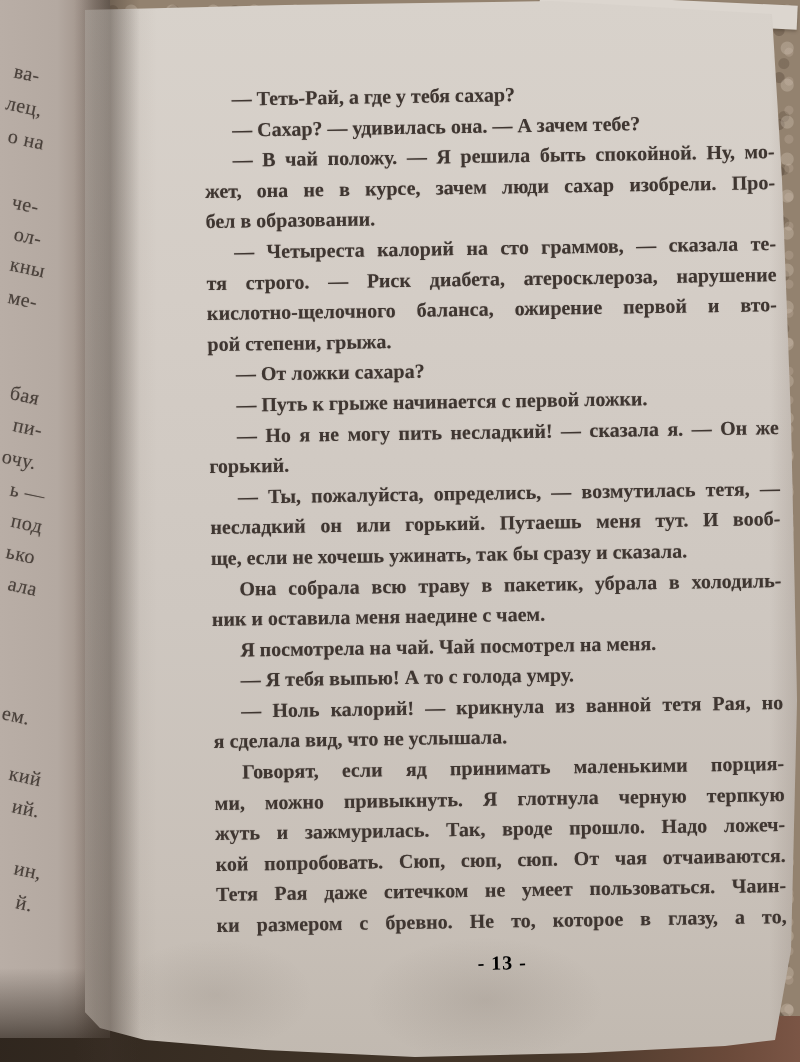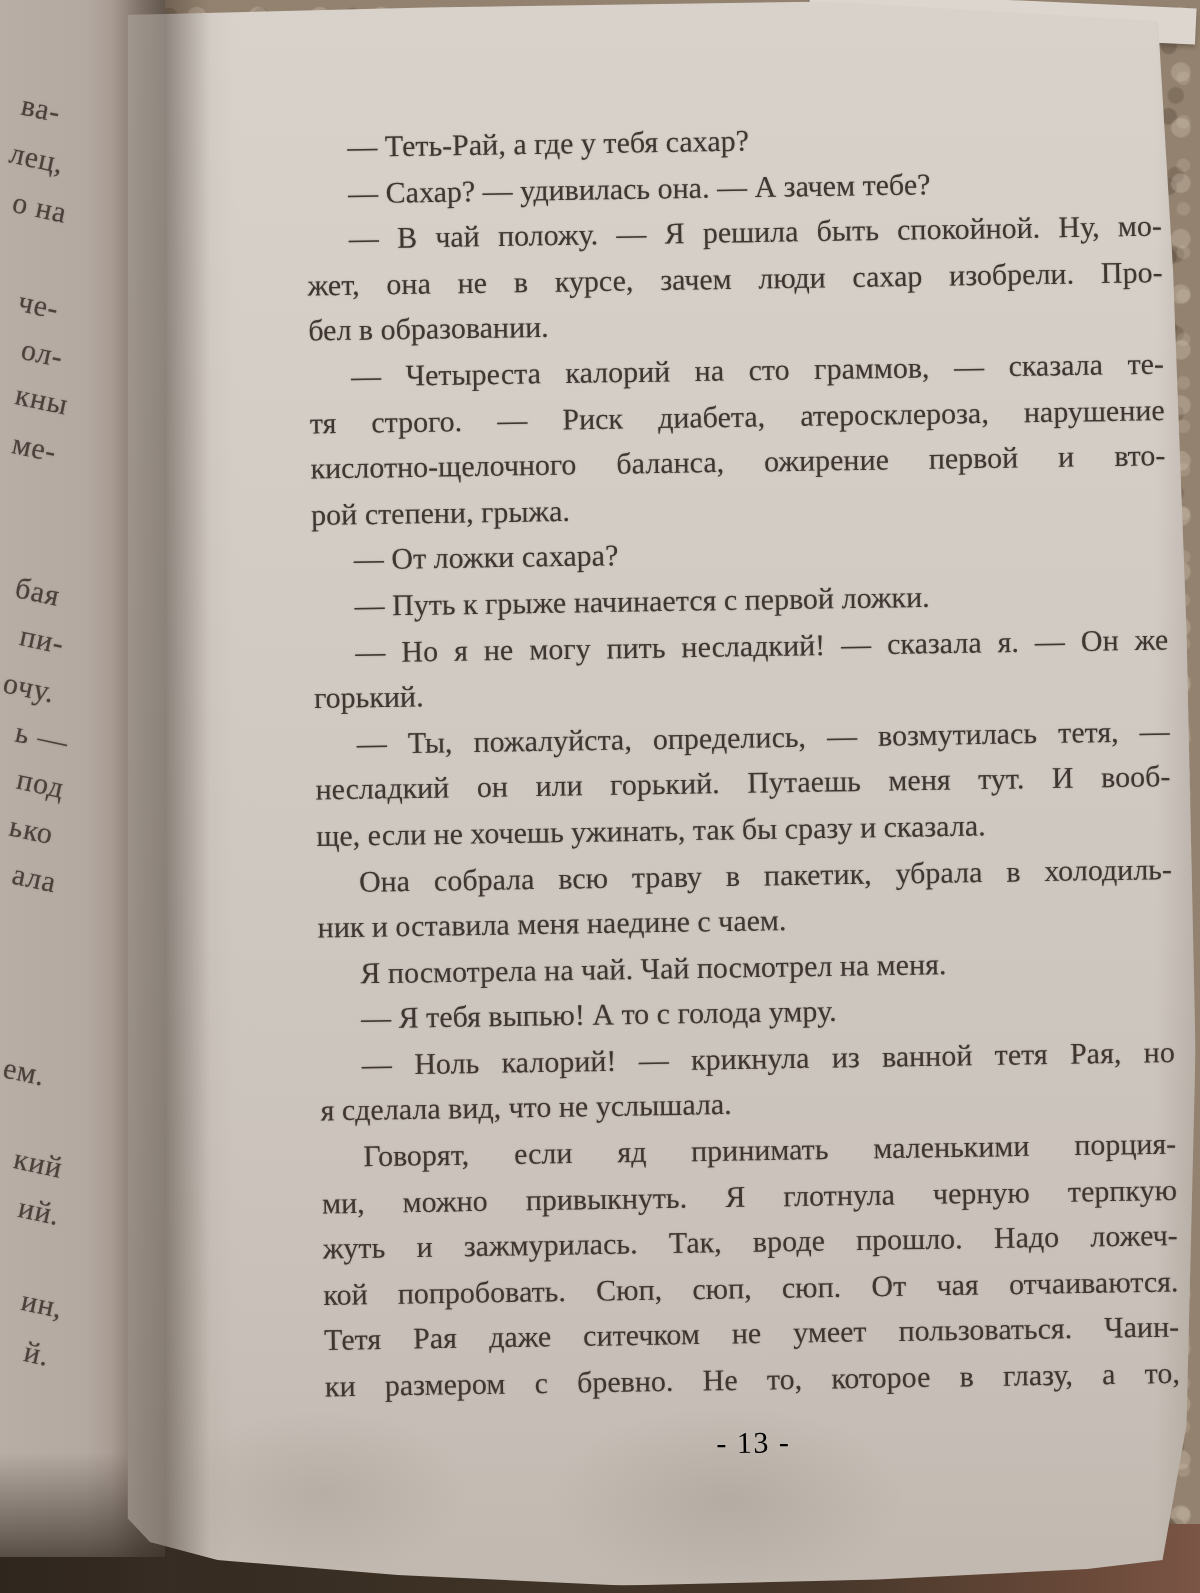--- a/index.html
+++ b/index.html
@@ -41,20 +41,21 @@
     background:
       radial-gradient(ellipse 170px 90px at 400px 1000px, rgba(70,58,48,.12), rgba(0,0,0,0) 70%),
       radial-gradient(ellipse 140px 80px at 130px 995px, rgba(70,58,48,.10), rgba(0,0,0,0) 70%),
       linear-gradient(90deg, rgba(112,98,88,.38) 0px, rgba(112,98,88,.14) 28px, rgba(112,98,88,0) 72px),
       linear-gradient(270deg, rgba(110,95,85,.22) 0px, rgba(110,95,85,0) 30px),
       linear-gradient(180deg,#d8d2cb 0%,#d4cdc6 28%,#cec7c0 58%,#c8c0b8 84%,#c1b9b0 100%);
     clip-path:polygon(
       0px 10px,200px 5px,468px 1px,687px 14px,
       697px 180px,706px 420px,712px 700px,706px 950px,690px 1040px,
       640px 1046px,500px 1053px,330px 1057px,180px 1050px,60px 1040px,15px 1028px,0px 1012px);
+    font-weight:bold;
   }
   .spine-shadow{
     position:absolute;left:74px;top:0;width:66px;height:1062px;
     background:linear-gradient(90deg,rgba(59,48,40,0) 0%,rgba(59,48,40,.26) 32%,rgba(59,48,40,.40) 55%,rgba(59,48,40,0) 100%);
     pointer-events:none;
   }
   .tilt{position:absolute;left:125px;top:84px;transform:rotate(-0.9deg);transform-origin:0 420px;}
   .text-col{width:570px;color:#3f3631;font-size:20px;text-shadow:0 0 1px rgba(63,54,49,.45);}
   .line{height:30.6px;line-height:30.6px;}
   .line.ind{padding-left:28px;}

